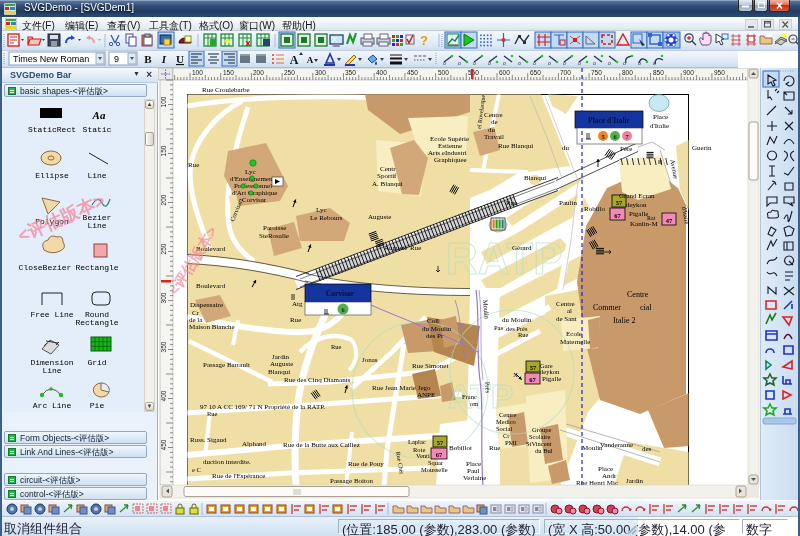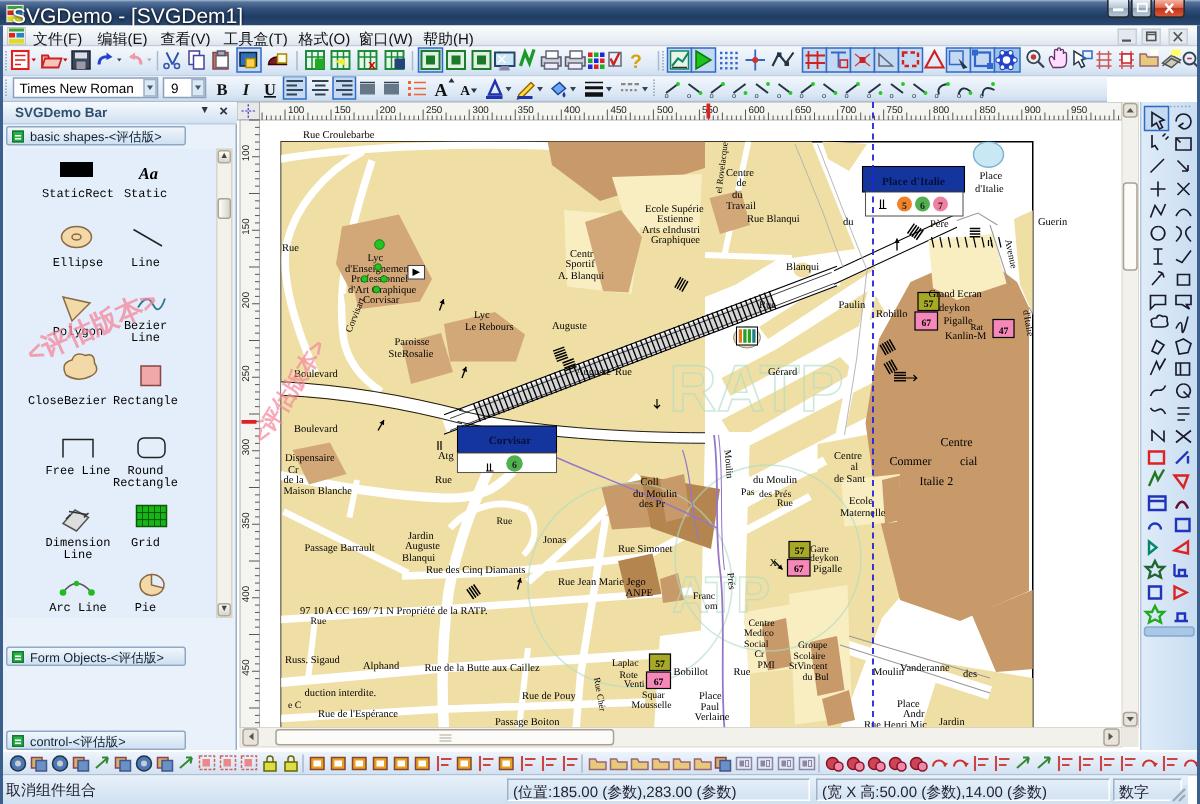--- a/index.html
+++ b/index.html
@@ -1,47 +1,47 @@
 <!DOCTYPE html>
 <html><head><meta charset="utf-8"><style>
 *{margin:0;padding:0;box-sizing:border-box}
 html,body{width:800px;height:536px;overflow:hidden;font-family:"Liberation Sans",sans-serif;background:#fff}
 #win{position:absolute;left:0;top:0;width:800px;height:536px}
 .abs{position:absolute}
 
 #title{left:0;top:0;width:800px;height:17px;background:linear-gradient(#a9bcd2 0%,#57749c 8%,#32507b 35%,#203c64 65%,#2b4a71 100%);color:#fff;font-size:11px}
-#title .txt{position:absolute;left:8px;top:2px;font-size:14px;color:#fff;text-shadow:0 1px 2px #000}
+#title .txt{position:absolute;left:24px;top:2px;font-size:10px;color:#fff;text-shadow:0 1px 2px #000}
 
 .wbtn{position:absolute;top:0;height:12px;border:1px solid #2b2b2b;border-top:none;border-radius:0 0 3px 3px;background:linear-gradient(#e8eef5 0%,#b9c8d8 45%,#8fa5bb 50%,#b7c6d6 100%)}
 .wbtn.close{background:linear-gradient(#f4b4a4 0%,#e06a50 45%,#c03318 50%,#d8583c 100%)}
 
 #menu{left:2px;top:17px;width:796px;height:14px;background:linear-gradient(#fbfdfe,#e6ecf3 80%,#dde4ed);border-bottom:1px solid #c3cdd9;font-size:10px;color:#111}
 #menu .mi{position:absolute;top:2px}
 .mdibtn{position:absolute;top:2px;width:13px;height:11px;color:#555;font-size:8px;line-height:10px;text-align:center;background:#e4e9f0;border:1px solid #c8cfd8}
 
 #tb1{left:2px;top:31px;width:796px;height:20px;background:linear-gradient(#f4f8fc,#dfeaf6 70%,#cfdff0);border-bottom:1px solid #c0d0e2}
 #tb2{left:2px;top:51px;width:736px;height:17px;background:linear-gradient(#f2f7fc,#dce8f5 70%,#cbddef);border-bottom:1px solid #aebfd2}
 
 #lpanel{left:2px;top:68px;width:156px;height:432px;background:#e9f1fb;border-right:1px solid #9ab0c8}
 #lphead{position:absolute;left:0;top:0;width:156px;height:15px;background:linear-gradient(#f5f9fd,#d2e2f2);border-bottom:1px solid #bccee0;color:#31506f;font-size:9px;font-weight:bold}
-.gbar{position:absolute;left:2px;width:120px;height:13px;background:linear-gradient(#f0f6fc,#cfe0f1);border:1px solid #8fa8c5;border-radius:2px;font-size:8.5px;color:#123;line-height:12px}
+.gbar{position:absolute;left:2px;width:143px;height:13px;background:linear-gradient(#f0f6fc,#cfe0f1);border:1px solid #8fa8c5;border-radius:2px;font-size:8.5px;color:#123;line-height:12px}
 .gico{position:absolute;left:3px;top:2px;width:8px;height:8px;background:#2ab24a;border:1px solid #127a2c}
 .gico i{position:absolute;left:1px;right:1px;top:2px;height:1px;background:#fff}
 .gico b{position:absolute;left:1px;right:1px;top:4px;height:1px;background:#fff}
 .itlab{position:absolute;text-align:center;width:70px;font-family:"Liberation Mono",monospace;font-size:8px;color:#000;line-height:8px}
 
 .sbv{background:#f2f1ec;border:1px solid #d8d4c8}
 .sbtn{position:absolute;background:linear-gradient(#fdfdfc,#d8d4ca);border:1px solid #b0aa9a;border-radius:2px;font-size:6px;color:#444;text-align:center}
 .sthumb{position:absolute;background:linear-gradient(90deg,#fdfdfc,#d8d4ca);border:1px solid #a8a296;border-radius:2px}
 
 #rtb{left:760px;top:68px;width:38px;height:432px;background:linear-gradient(90deg,#dfecf9,#c9ddf1);border-left:1px solid #b0c4da}
 
 #btb{left:2px;top:500px;width:796px;height:17px;background:linear-gradient(#eef4fb,#d3e2f2);border-top:1px solid #fff;border-bottom:1px solid #b0c0d4}
 
-#sbar{left:2px;top:517px;width:790px;height:19px;background:linear-gradient(#e8f1fa,#cfe0f0);font-size:10px;color:#223}
+#sbar{left:2px;top:517px;width:636px;height:19px;background:linear-gradient(#e8f1fa,#cfe0f0);font-size:13px;color:#223}
 .spanel{position:absolute;top:2px;height:14px;border:1px solid;border-color:#9eb2c8 #fff #fff #9eb2c8;padding:1px 3px 12px 3px}
 
 .wm{position:absolute;color:#f4879c;font-weight:bold;white-space:nowrap;pointer-events:none}
 </style></head><body>
 <div id="win">
     <div class="abs" id="title">
       <svg class="abs" style="left:4px;top:3px" width="12" height="12">
         <rect x="0" y="0" width="12" height="12" fill="#e8e8e8" stroke="#666" stroke-width="0.5"></rect>
         <rect x="1" y="1" width="10" height="2" fill="#3aa63a"></rect>
         <rect x="1" y="4" width="4" height="3" fill="#d22"></rect>
@@ -447,20 +447,34 @@
       <div class="abs sbv" style="left:142px;top:31px;width:11px;height:313px"></div>
       <div class="sbtn" style="left:143px;top:32px;width:9px;height:9px">▲</div>
       <div class="sbtn" style="left:143px;top:334px;width:9px;height:9px">▼</div>
       <div class="sthumb" style="left:143px;top:64px;width:9px;height:14px"></div>
       <div class="gbar" style="top:363px">
         <i class="gico">
           <i></i>
           <b></b>
         </i>
         <span style="position:absolute;left:15px;top:0">Form Objects-&lt;评估版&gt;</span>
+      </div>
+      <div class="gbar" style="top:377px">
+        <i class="gico">
+          <i></i>
+          <b></b>
+        </i>
+        <span style="position:absolute;left:15px;top:0">Link And Lines-&lt;评估版&gt;</span>
+      </div>
+      <div class="gbar" style="top:405px">
+        <i class="gico">
+          <i></i>
+          <b></b>
+        </i>
+        <span style="position:absolute;left:15px;top:0">circuit-&lt;评估版&gt;</span>
       </div>
       <div class="gbar" style="top:419px">
         <i class="gico">
           <i></i>
           <b></b>
         </i>
         <span style="position:absolute;left:15px;top:0">control-&lt;评估版&gt;</span>
       </div>
       <div class="wm" style="left:12px;top:158px;font-size:18px;transform:rotate(-24deg);transform-origin:left top;opacity:0.75">&lt;评估版本&gt;</div>
     </div>

